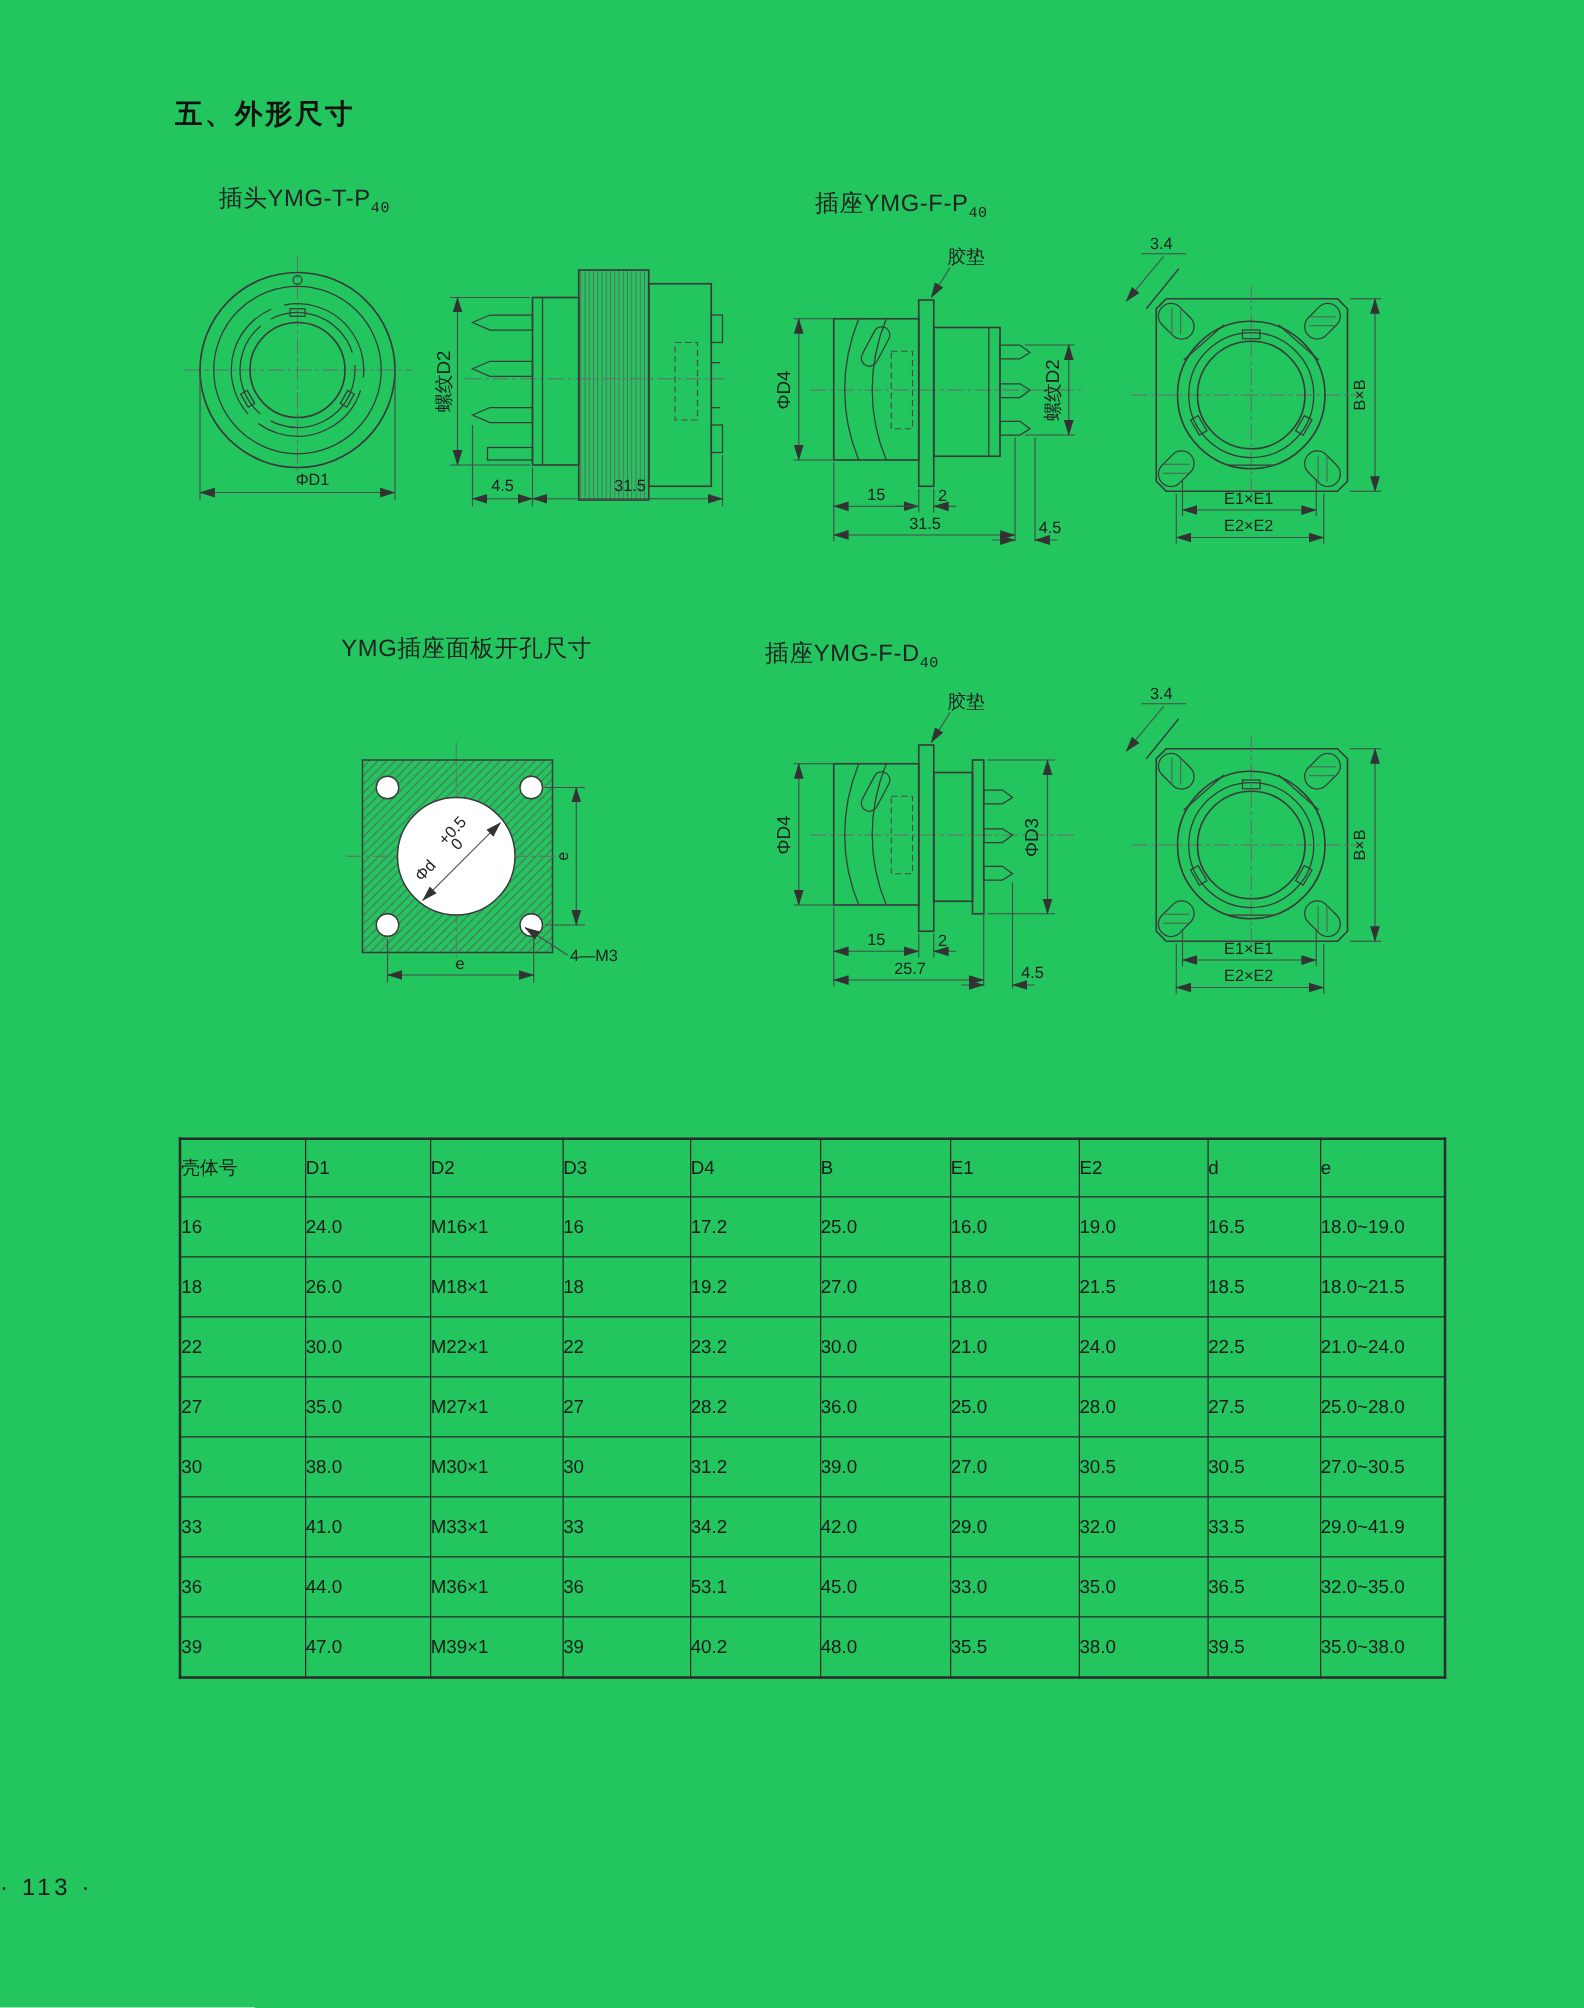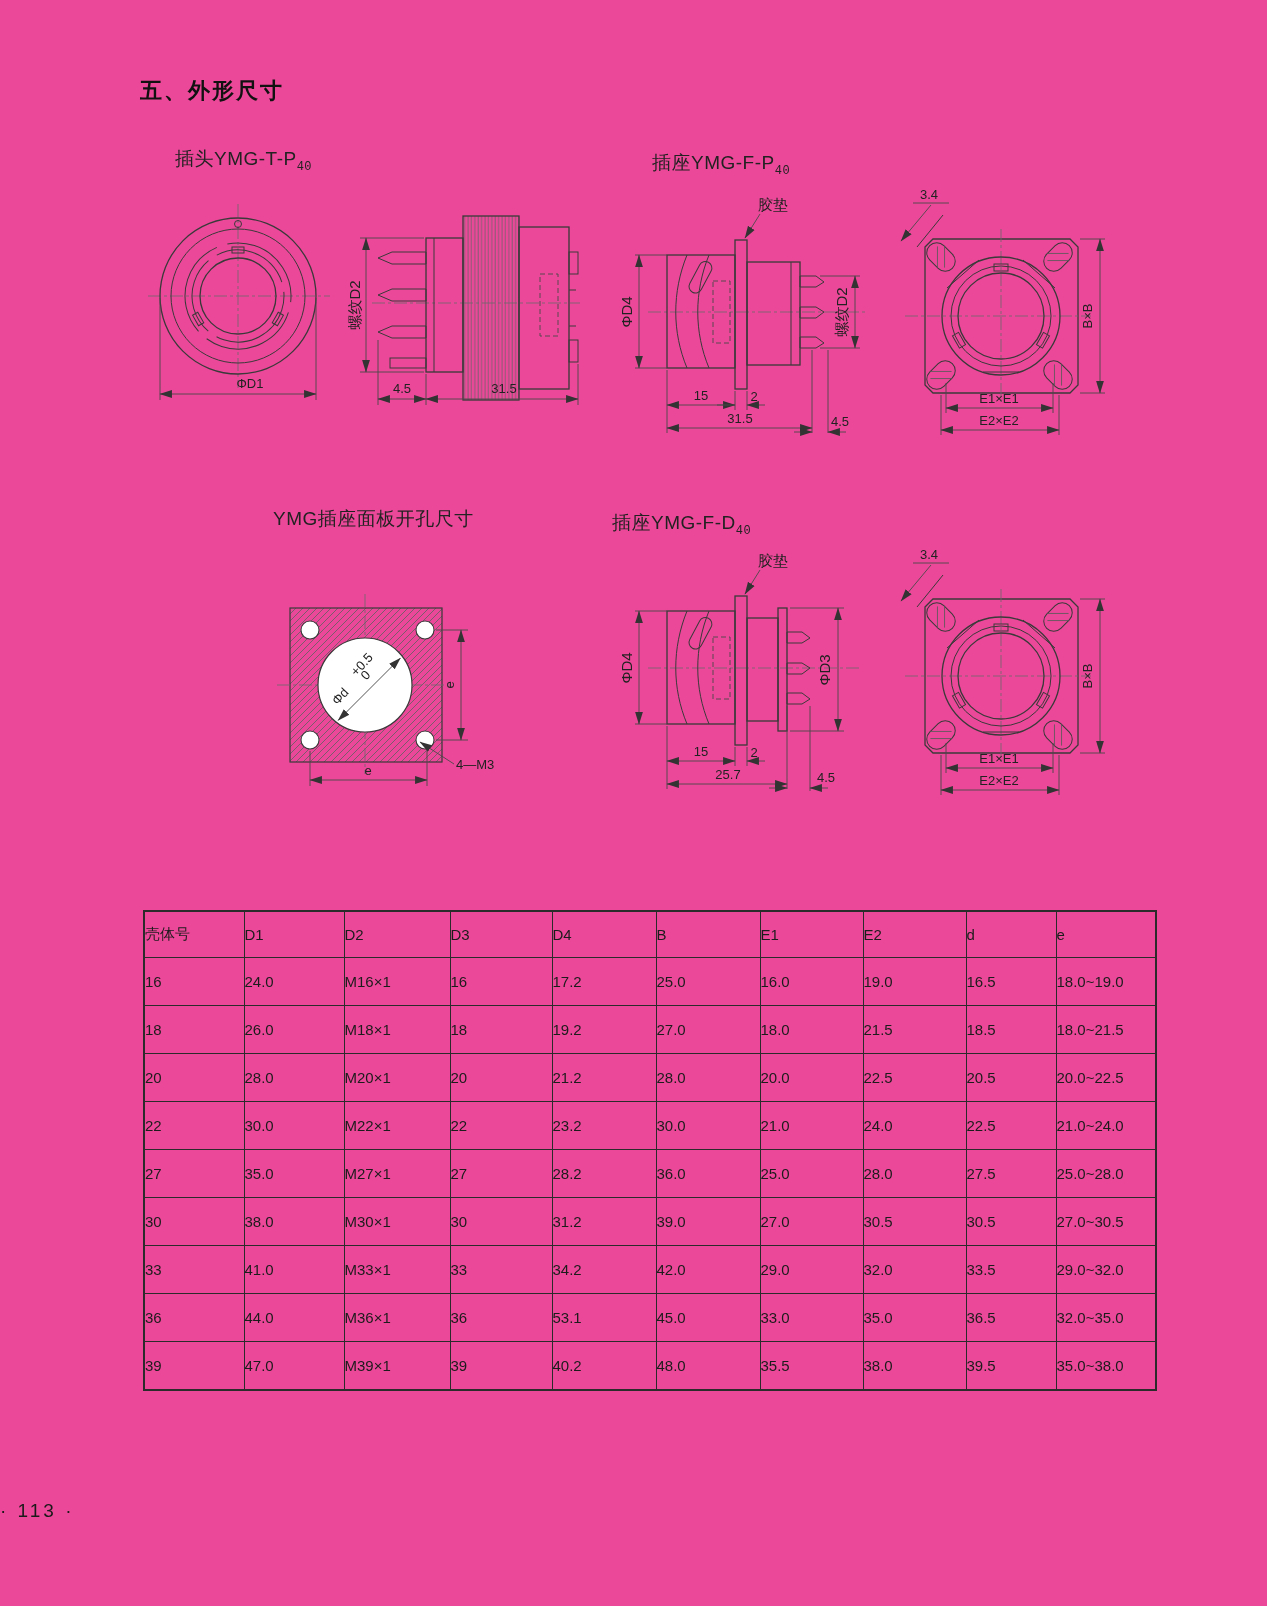--- a/index.html
+++ b/index.html
@@ -1,17 +1,17 @@
 <!DOCTYPE html>
 <html><head>
 <meta charset="utf-8">
 <style>
   html,body { margin:0; padding:0; background:#ffffff; }
   .page {
-    position:relative; width:1267px; height:1606px; background:#ec4899;
+    position:relative; width:1267px; height:1606px; background:#22c55e;
     font-family:"Liberation Sans", sans-serif; color:#1c1c1c; overflow:hidden;
   }
   .heading {
     position:absolute; left:140px; top:76px;
     font-size:22px; font-weight:bold; letter-spacing:2px; color:#111;
   }
   .fig-title { position:absolute; font-size:19px; color:#222; letter-spacing:0.5px; }
   .fig-title sub { font-size:12px;font-family:Liberation Mono, monospace; }
   .drawing { position:absolute; }
   svg text { font-family:"Liberation Sans", sans-serif; fill:#222; font-size:13px; }
@@ -393,32 +393,20 @@
           <td>M18×1</td>
           <td>18</td>
           <td>19.2</td>
           <td>27.0</td>
           <td>18.0</td>
           <td>21.5</td>
           <td>18.5</td>
           <td>18.0~21.5</td>
         </tr>
         <tr>
-          <td>20</td>
-          <td>28.0</td>
-          <td>M20×1</td>
-          <td>20</td>
-          <td>21.2</td>
-          <td>28.0</td>
-          <td>20.0</td>
-          <td>22.5</td>
-          <td>20.5</td>
-          <td>20.0~22.5</td>
-        </tr>
-        <tr>
           <td>22</td>
           <td>30.0</td>
           <td>M22×1</td>
           <td>22</td>
           <td>23.2</td>
           <td>30.0</td>
           <td>21.0</td>
           <td>24.0</td>
           <td>22.5</td>
           <td>21.0~24.0</td>
@@ -450,21 +438,21 @@
         <tr>
           <td>33</td>
           <td>41.0</td>
           <td>M33×1</td>
           <td>33</td>
           <td>34.2</td>
           <td>42.0</td>
           <td>29.0</td>
           <td>32.0</td>
           <td>33.5</td>
-          <td>29.0~32.0</td>
+          <td>29.0~41.9</td>
         </tr>
         <tr>
           <td>36</td>
           <td>44.0</td>
           <td>M36×1</td>
           <td>36</td>
           <td>53.1</td>
           <td>45.0</td>
           <td>33.0</td>
           <td>35.0</td>

